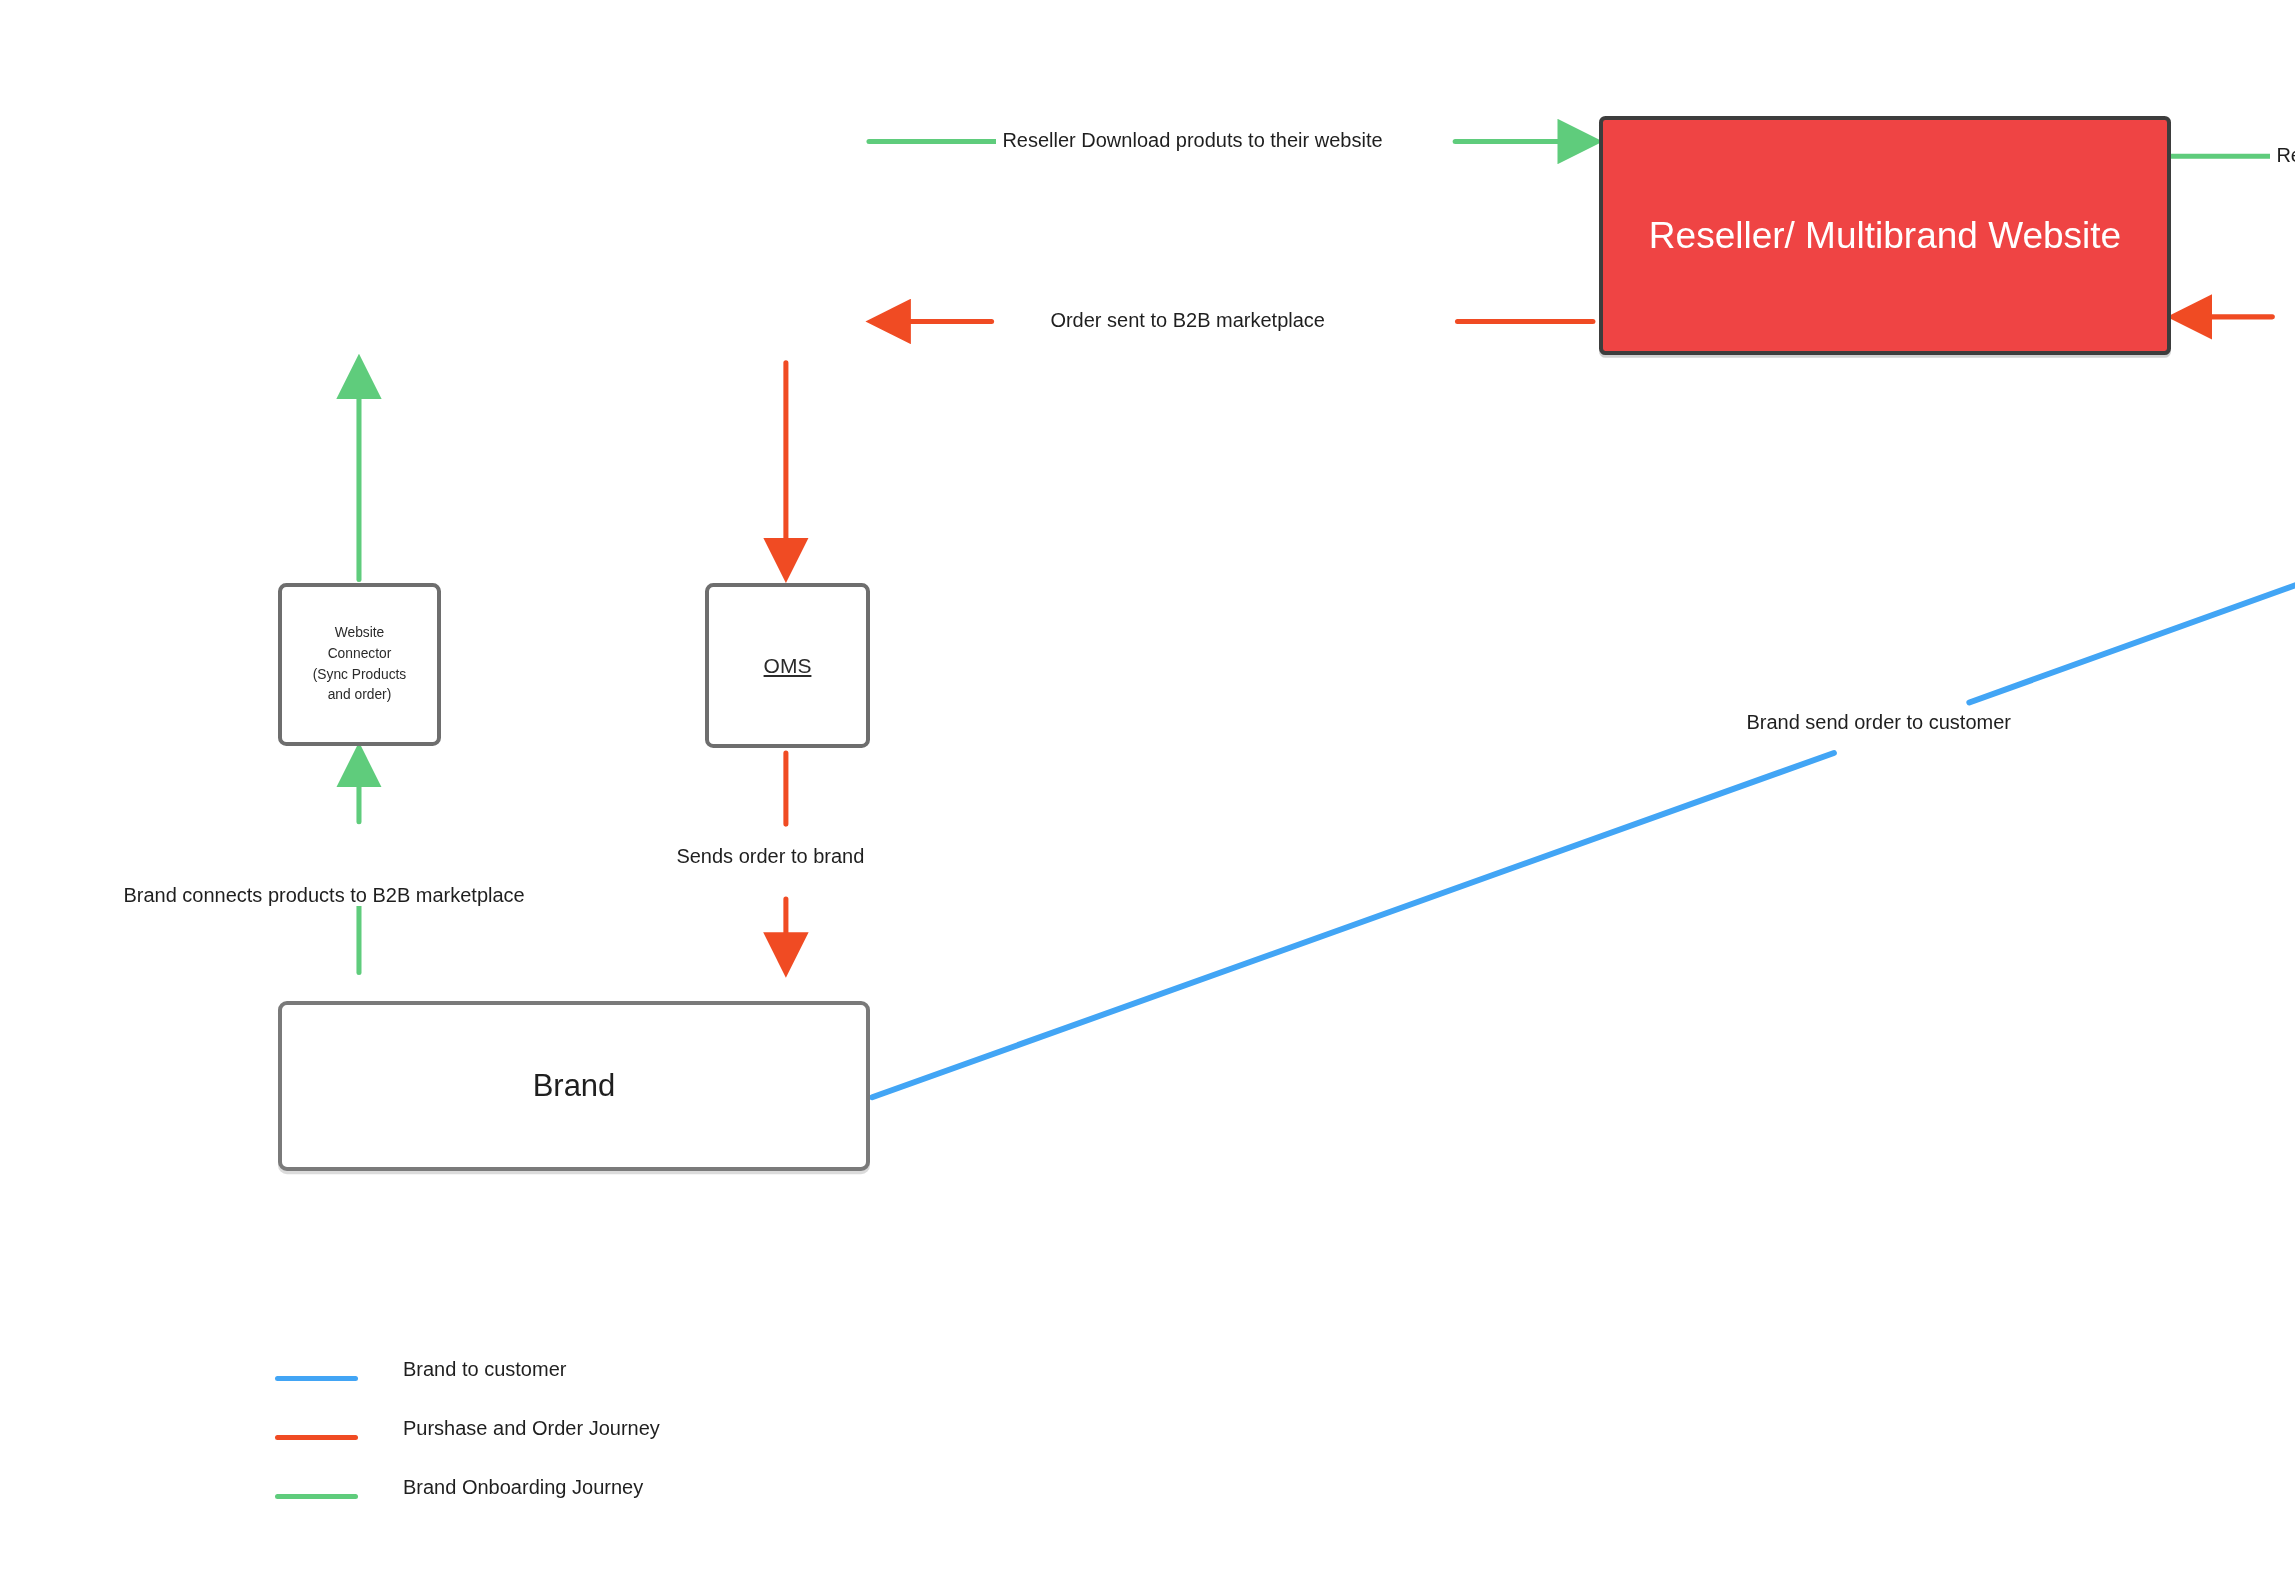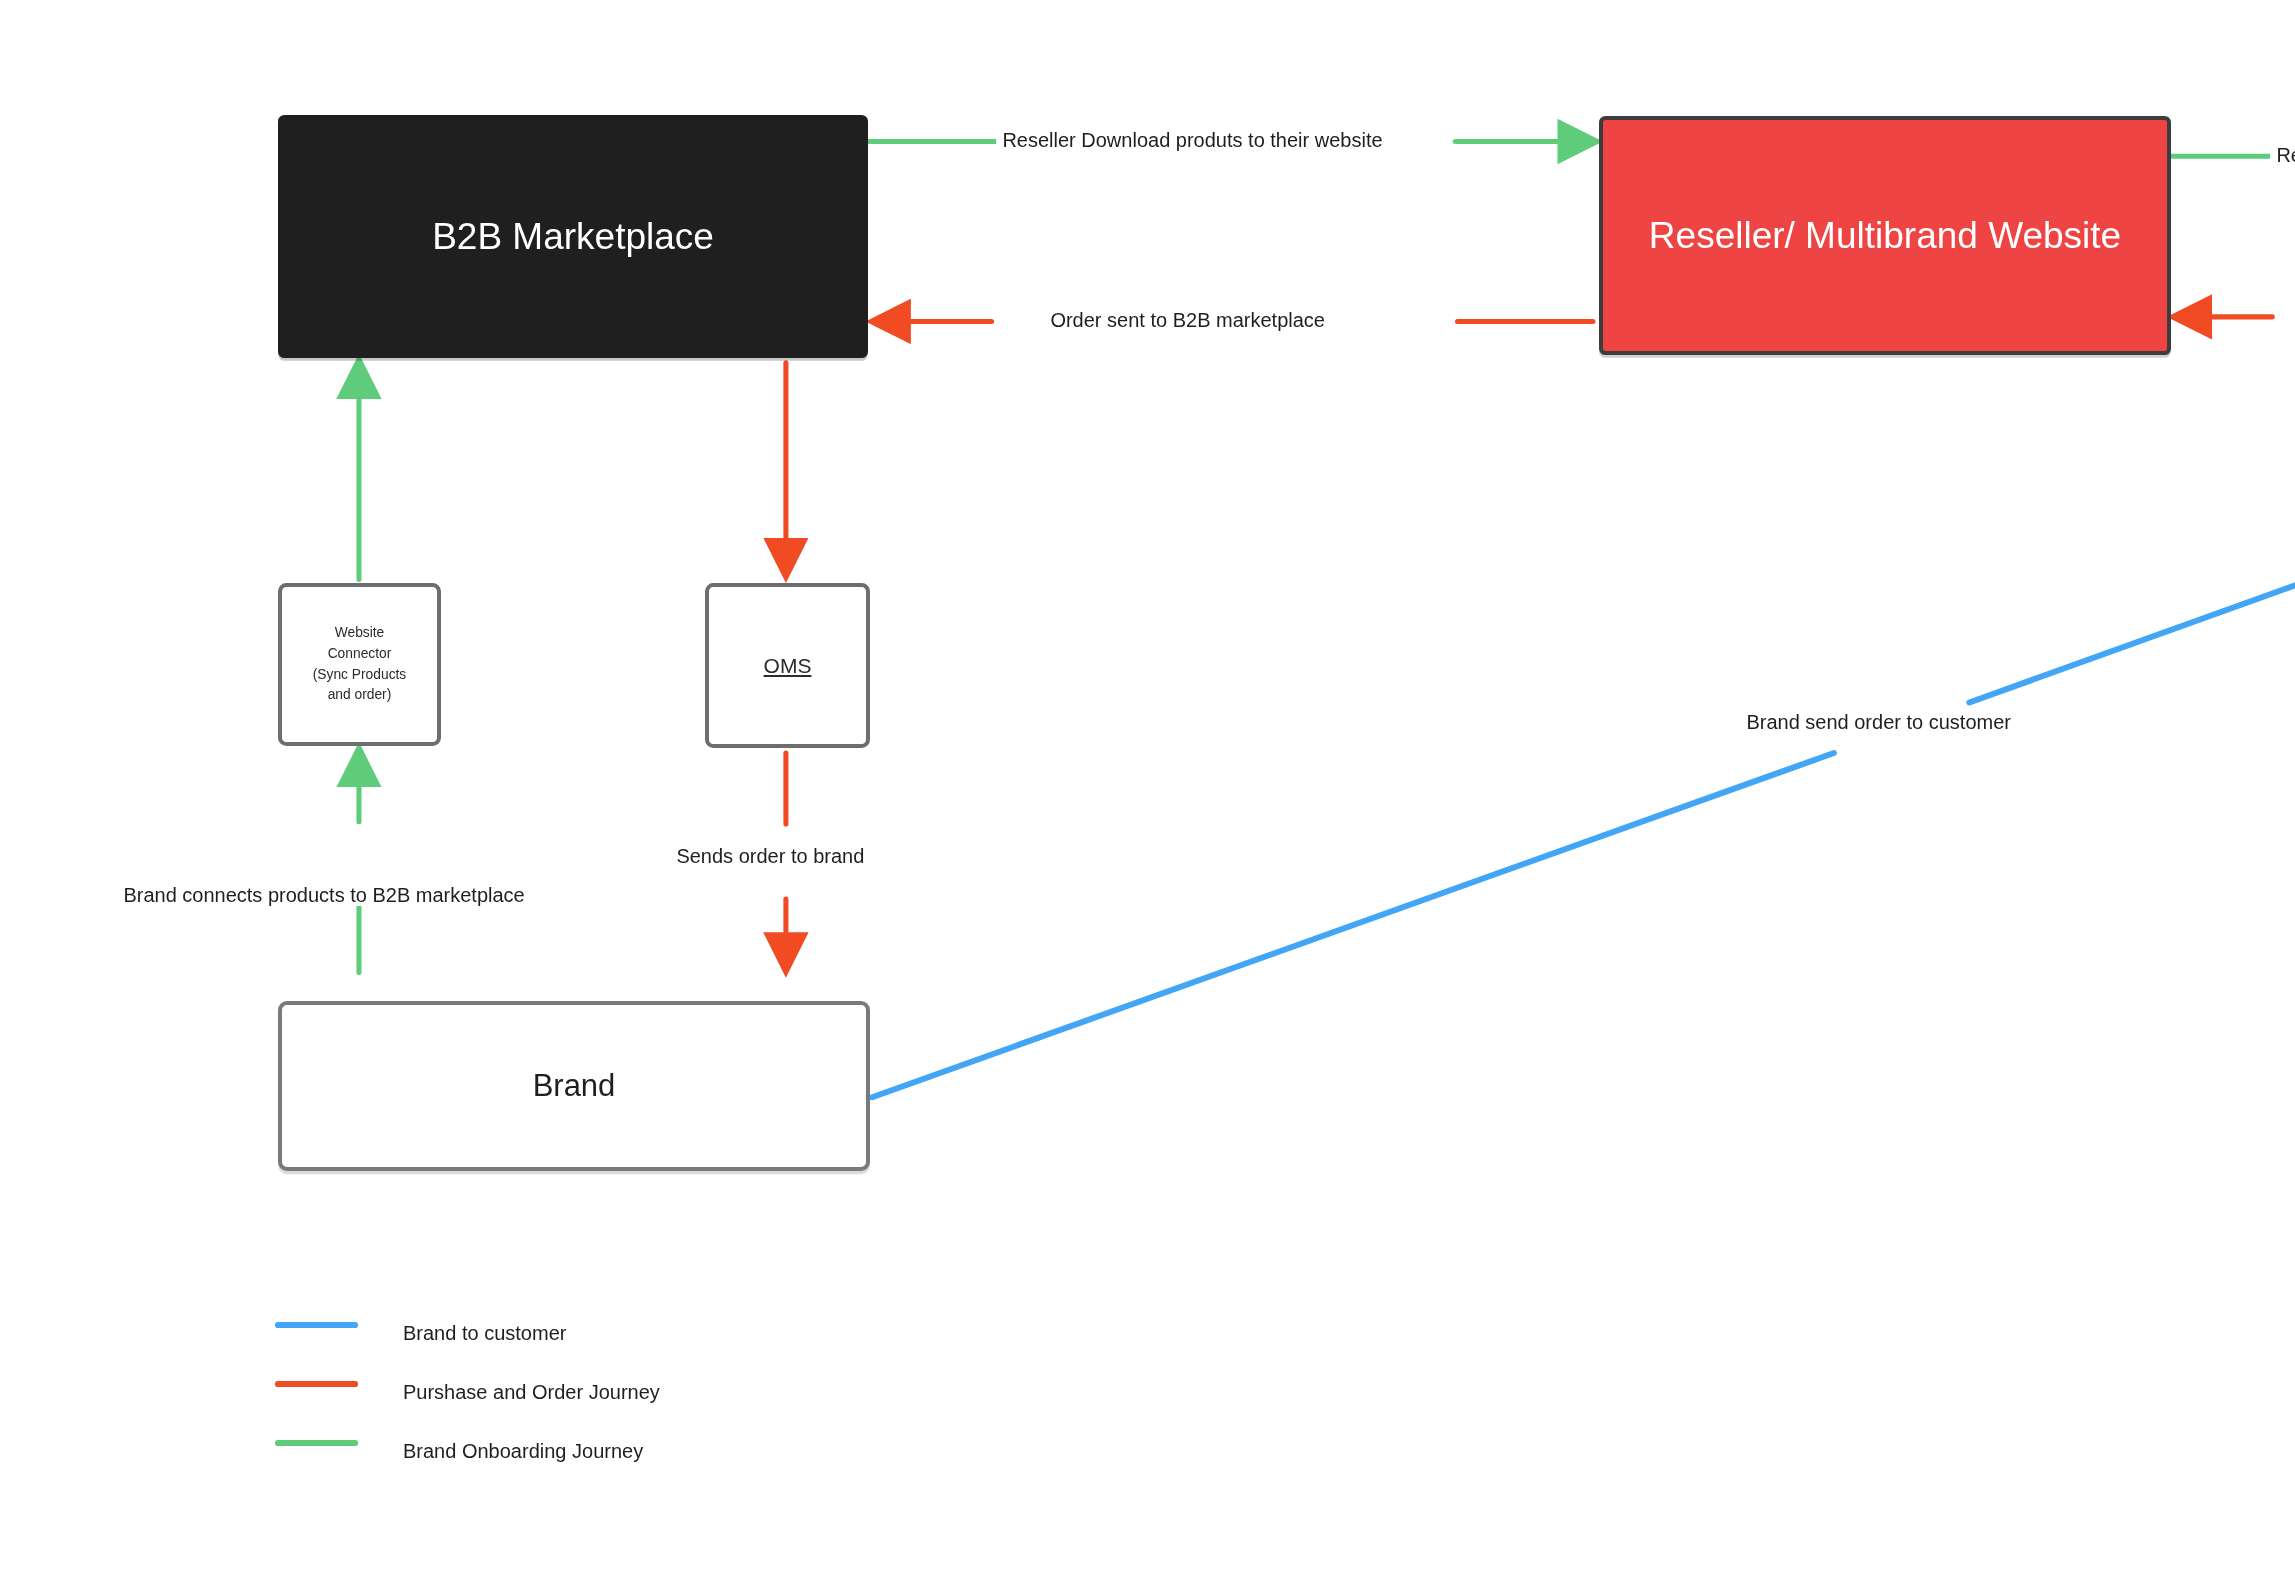--- a/index.html
+++ b/index.html
@@ -49,21 +49,21 @@
     position:absolute;
     color:#1f1f1f;
     font-size:20px;
     white-space:nowrap;
     background:#ffffff;
     padding:0 6.4px;
     line-height:1.1;
   }
 
   .legend{position:absolute;left:275px;top:1322px;}
-  .legend-row{display:flex;align-items:flex-start;height:59px;}
+  .legend-row{display:flex;align-items:flex-end;height:59px;}
   .legend-swatch{width:83px;height:5.5px;border-radius:2.8px;flex:0 0 auto;}
   .legend-text{margin-left:45px;font-size:20px;color:#1f1f1f;white-space:nowrap;}
 </style>
 </head>
 <body>
 
 <div id="stage">
 
   <svg id="edges" viewBox="0 0 6875 3461" xmlns="http://www.w3.org/2000/svg">
     <defs>
@@ -115,23 +115,20 @@
       <line x1="1712" y1="1640" x2="1712" y2="1795" stroke="#f04b23" stroke-width="11" stroke-linecap="round"></line>
       <line x1="1712" y1="1958" x2="1712" y2="2110" stroke="#f04b23" stroke-width="11" stroke-linecap="round" marker-end="url(#ah-red)"></line>
     </g>
 
     <g>
       <line x1="1900" y1="2390" x2="3995" y2="1640" stroke="#42a5f5" stroke-width="13" stroke-linecap="round"></line>
       <line x1="4290" y1="1530" x2="6370" y2="782" stroke="#42a5f5" stroke-width="13" stroke-linecap="round" marker-end="url(#ah-blue)"></line>
     </g>
   </svg>
 
-  <div class="node node-b2b">
-    <span>B2B Marketplace</span>
-  </div>
 
   <div class="node node-reseller">
     <span>Reseller/ Multibrand Website</span>
   </div>
 
   <div class="node node-connector">
     <span>
       <span>Website</span><br>
       <span>Connector</span><br>
       <span>(Sync Products</span><br>

